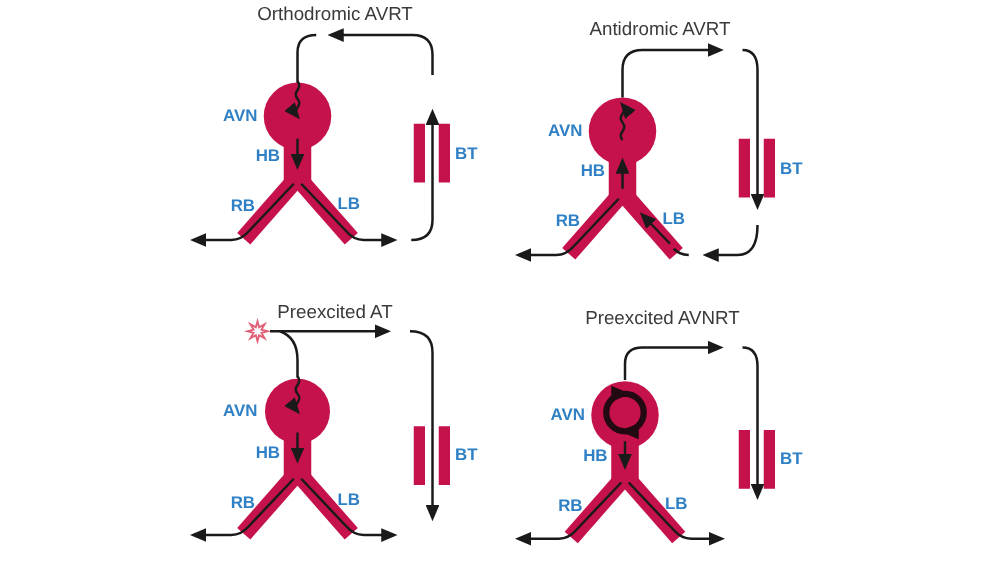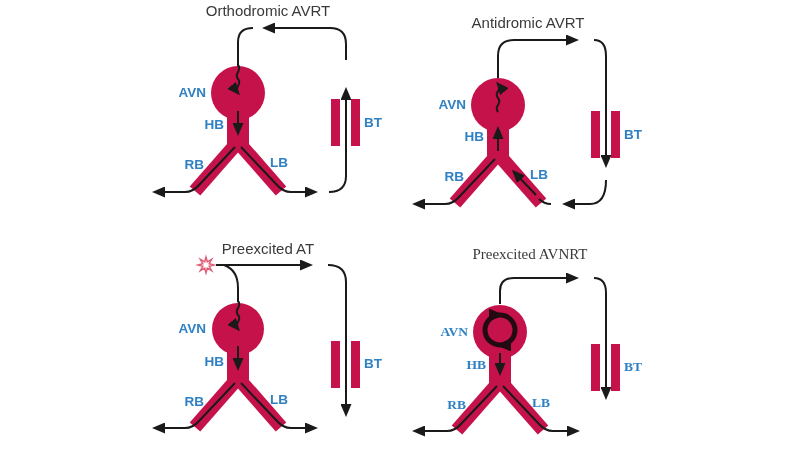--- a/index.html
+++ b/index.html
@@ -18,21 +18,21 @@
     background: #ffffff;
   }
   .panel {
     position: absolute;
     width: 260px;
     height: 225px;
   }
   #panel-1 { left: 140px; top: 0; }
   #panel-2 { left: 400px; top: 12px; }
   #panel-3 { left: 140px; top: 220px; }
-  #panel-4 { left: 400px; top: 225px; font-family: Liberation Serif, serif; }
+  #panel-4 { left: 400px; top: 225px; }
 
   svg { display: block; }
 
   .crim { fill: #c5124b; }
   .leg  { stroke: #c5124b; stroke-width: 14; stroke-linecap: butt; }
   .k    { stroke: #1a1a1a; stroke-width: 2; fill: none; stroke-linecap: butt; }
   .re   { stroke: #230a12; stroke-width: 5; fill: none; }
   .star { stroke: #e06078; stroke-width: 1.5; fill: #ffffff; stroke-linejoin: miter; }
 
   text.title { font-size: 15px; fill: #3a3a3a; }

